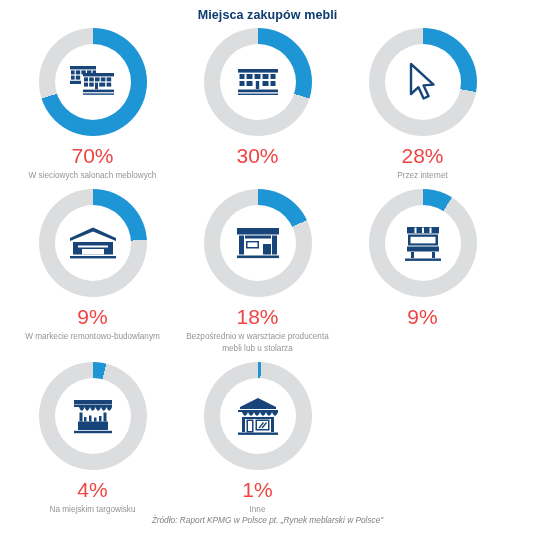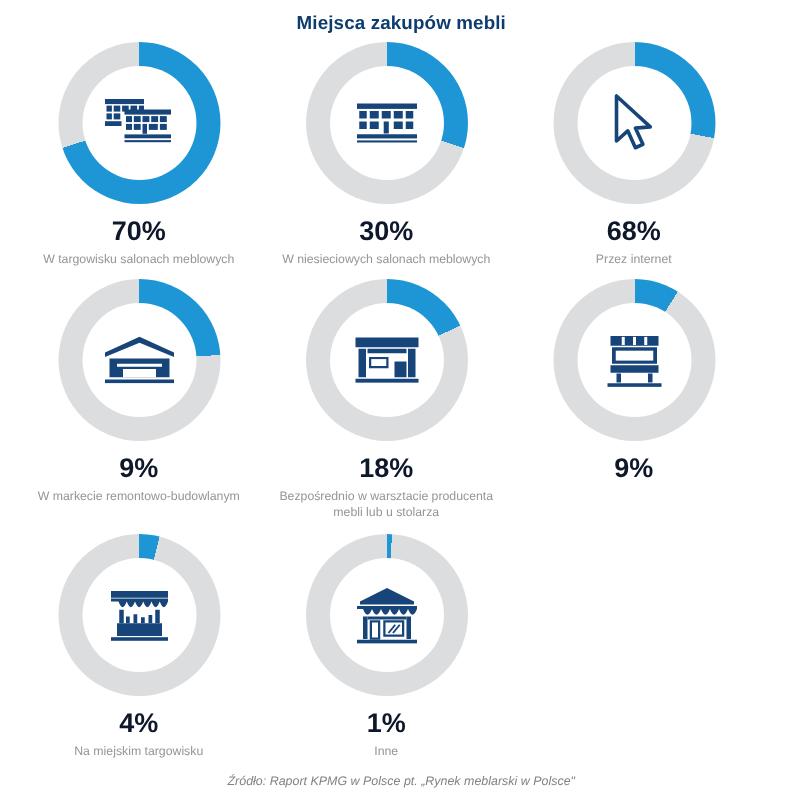--- a/index.html
+++ b/index.html
@@ -77,23 +77,23 @@
   .icon-slot {
     width: 52px;
     height: 44px;
     display: flex;
     align-items: center;
     justify-content: center;
   }
   .icon-slot svg { display: block; }
 
   .pct {
-    font-size: 18px;
-    font-weight: bold;
-    color: #0f172a;
+    font-size: 21px;
+    font-weight: normal;
+    color: #ef4444;
     margin-top: 9px;
     margin-bottom: 3px;
     line-height: 1.05;
   }
 
   .label {
     font-size: 8.2px;
     line-height: 1.38;
     color: #939598;
     text-align: center;
@@ -149,21 +149,21 @@
                 <rect x="31.2" y="19.6" width="6" height="4"></rect>
                 <rect x="38.6" y="19.6" width="4.6" height="4"></rect>
                 <rect x="15" y="26.6" width="31" height="2.6"></rect>
                 <rect x="15" y="30.4" width="31" height="1.4"></rect>
               </g>
             </svg>
           </div>
         </div>
       </div>
       <div class="pct">70%</div>
-      <div class="label">W targowisku salonach meblowych</div>
+      <div class="label">W sieciowych salonach meblowych</div>
     </div>
 
     <div class="cell row1">
       <div class="donut-wrap">
         <div class="donut" style="background: conic-gradient(rgb(30, 149, 212) 0deg, rgb(30, 149, 212) 108deg, rgb(220, 221, 223) 108deg, rgb(220, 221, 223) 360deg);"></div>
         <div class="donut-hole">
           <div class="icon-slot">
             <svg width="44" height="32" viewBox="0 0 44 32">
               <g fill="#17457a">
                 <rect x="2" y="3" width="40" height="3.6"></rect>
@@ -178,35 +178,34 @@
                 <rect x="26.5" y="15" width="6" height="5"></rect>
                 <rect x="34.5" y="15" width="5" height="5"></rect>
                 <rect x="2" y="23.5" width="40" height="2.8"></rect>
                 <rect x="2" y="27.6" width="40" height="1.4"></rect>
               </g>
             </svg>
           </div>
         </div>
       </div>
       <div class="pct">30%</div>
-      <div class="label">W niesieciowych salonach meblowych</div>
     </div>
 
     <div class="cell row1">
       <div class="donut-wrap">
         <div class="donut" style="background: conic-gradient(rgb(30, 149, 212) 0deg, rgb(30, 149, 212) 100.8deg, rgb(220, 221, 223) 100.8deg, rgb(220, 221, 223) 360deg);"></div>
         <div class="donut-hole">
           <div class="icon-slot">
             <svg width="34" height="40" viewBox="0 0 34 40">
               <path d="M5 2 L5 32 L12.5 25.2 L17.6 36.5 L22.6 34.2 L17.6 23.4 L27.5 22.6 Z" fill="#ffffff" stroke="#17457a" stroke-width="2.4" stroke-linejoin="round"></path>
             </svg>
           </div>
         </div>
       </div>
-      <div class="pct">68%</div>
+      <div class="pct">28%</div>
       <div class="label">Przez internet</div>
     </div>
 
     <div class="cell row2">
       <div class="donut-wrap">
         <div class="donut" style="background: conic-gradient(rgb(30, 149, 212) 0deg, rgb(30, 149, 212) 86.4deg, rgb(220, 221, 223) 86.4deg, rgb(220, 221, 223) 360deg);"></div>
         <div class="donut-hole">
           <div class="icon-slot">
             <svg width="48" height="34" viewBox="0 0 48 34">
               <g fill="#17457a">

